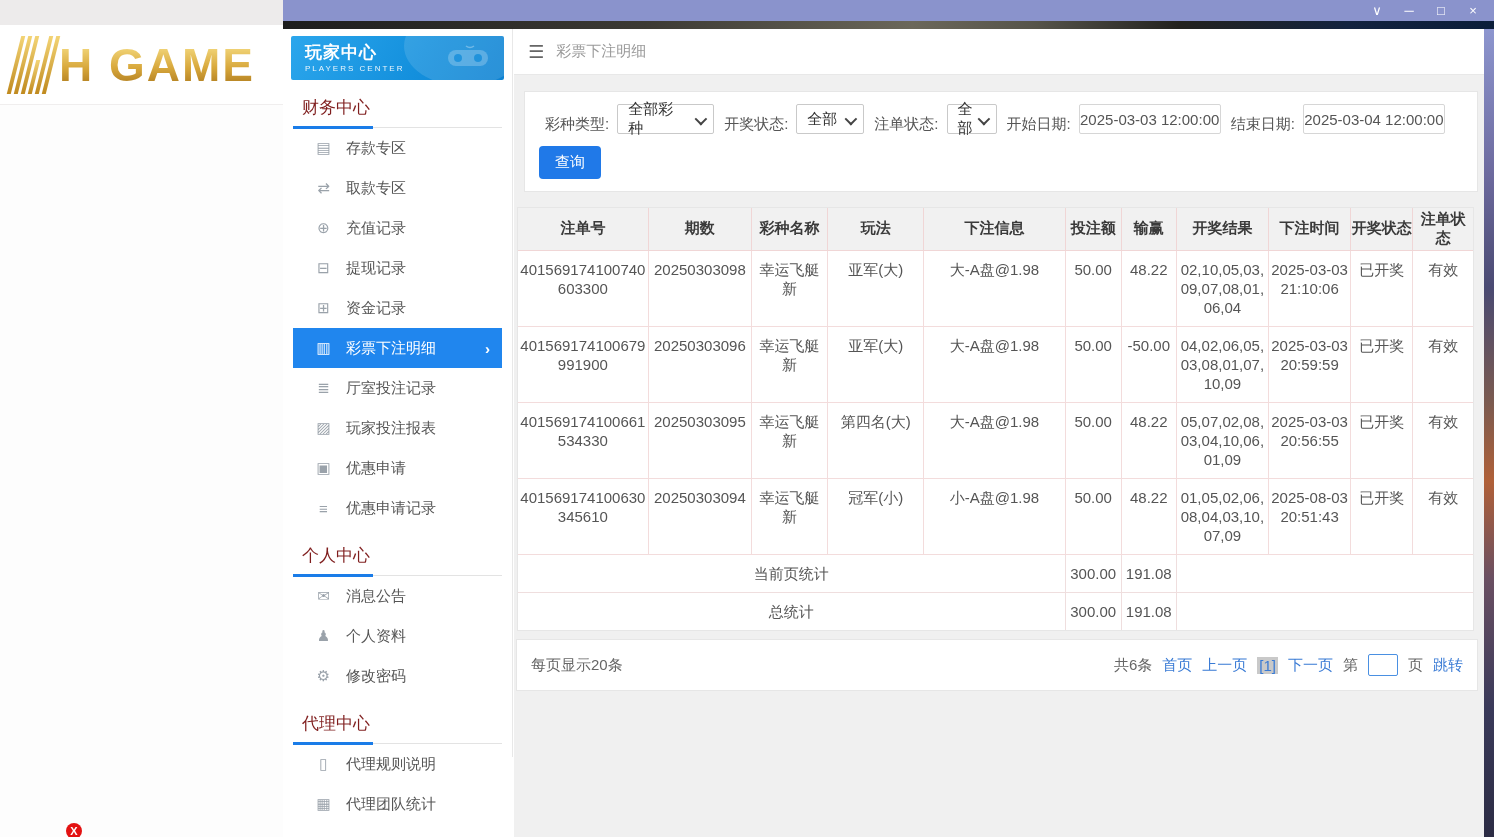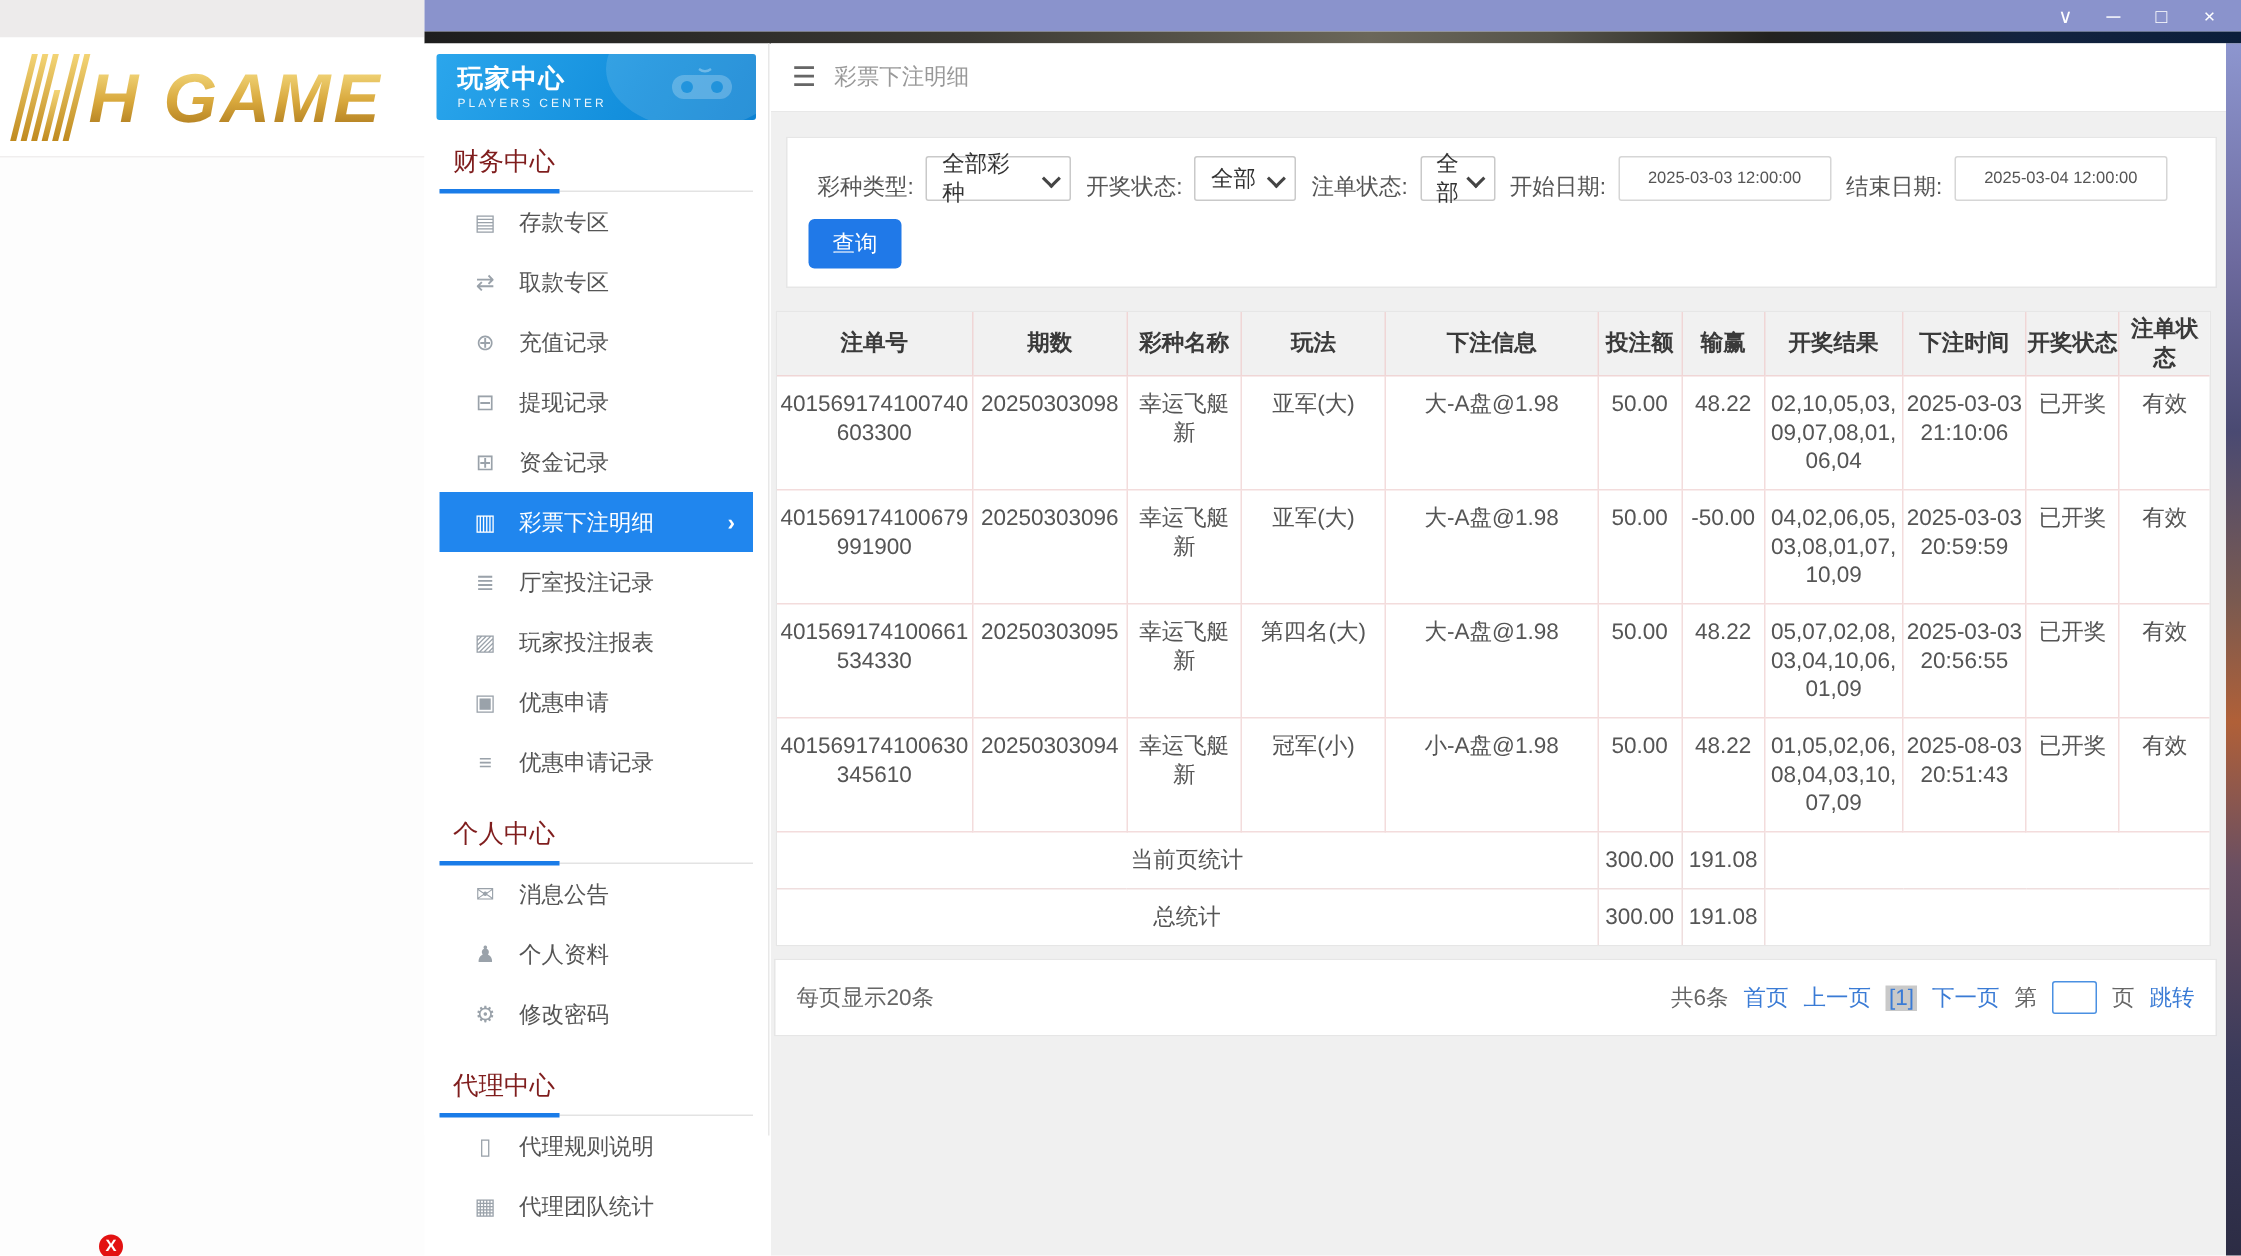--- a/index.html
+++ b/index.html
@@ -4,21 +4,21 @@
 <style>
   * { margin:0; padding:0; box-sizing:border-box; }
   html,body { width:1494px; height:837px; overflow:hidden; font-family:"Liberation Sans","DejaVu Sans",sans-serif; background:#fff; }
 
   
   .desktop-left { position:absolute; left:0; top:0; width:283px; height:837px; background:#fdfdfd; }
   .desktop-left .topstrip { position:absolute; left:0; top:0; width:100%; height:25px; background:#edebeb; }
   .logo-band { position:absolute; left:0; top:25px; width:283px; height:80px; background:#fff; display:flex; align-items:center; padding-left:14px; border-bottom:1px solid #f0eeee; }
   .logo-mark { display:flex; align-items:flex-end; gap:3px; transform:skewX(-14deg); margin-right:6px; }
   .logo-mark i { display:block; width:4px; background:linear-gradient(180deg,#f3d475,#c08a1e); }
-  .logo-text { font-size:46px; font-weight:bold; font-style:italic; letter-spacing:2px;
+  .logo-text { font-size:46px; font-weight:bold; letter-spacing:2px;
                background:linear-gradient(180deg,#f6dd84 10%,#d8a83c 55%,#a8741a 95%);
                -webkit-background-clip:text; background-clip:text; color:transparent; }
   .error-dot { position:absolute; left:66px; top:823px; width:16px; height:16px; border-radius:50%;
                background:#e31212; color:#fff; font-size:11px; font-weight:bold; text-align:center; line-height:16px; }
 
   
   .titlebar { position:absolute; left:283px; top:0; width:1211px; height:21px; background:#8a93cc; display:flex; justify-content:flex-end; align-items:center; gap:14px; padding-right:12px; }
   .wbtn { color:#fff; font-size:13px; line-height:18px; width:18px; text-align:center; cursor:default; }
   .darkstrip { position:absolute; left:283px; top:21px; width:1211px; height:8px;
                background:linear-gradient(90deg,#1d1d1d 0%,#3c3a34 30%,#6b675a 52%,#56544a 62%,#23221e 74%,#13233f 88%,#0b1e3a 100%); }
@@ -51,21 +51,21 @@
   .page-title { color:#999; font-size:15px; }
 
   .filter-panel { margin:16px 6px 0 10px; background:#fff; border:1px solid #e6e6e6; padding:12px 12px 12px 14px; }
   .filter-row { display:flex; align-items:flex-end; flex-wrap:wrap; gap:4px; font-size:15px; color:#555; }
   .flabel { margin-left:6px; }
   .fselect { position:relative; border:1px solid #c9c9c9; border-radius:2px; height:30px; display:flex; align-items:center;
              padding:0 26px 0 10px; margin-left:4px; color:#333; background:#fff; cursor:pointer; }
   .fselect:after { content:""; position:absolute; right:9px; top:11px; width:7px; height:7px;
                    border-right:2px solid #444; border-bottom:2px solid #444; transform:rotate(45deg) translateY(-2px); }
   .sel-lottery { width:97px; } .sel-draw { width:68px; } .sel-order { width:50px; }
-  .fdate { height:30px; width:142px; border:1px solid #d6d6d6; border-radius:2px; margin-left:4px; font-size:11px; color:#555;
+  .fdate { height:30px; width:142px; border:1px solid #d6d6d6; border-radius:2px; margin-left:4px; font-size:15px; color:#555;
            text-align:center; font-family:"Liberation Sans","DejaVu Sans",sans-serif; }
   .search-btn { display:inline-block; margin-top:12px; background:#2079e8; color:#fff; border:none; border-radius:4px;
                 font-size:15px; padding:7px 16px; cursor:pointer; font-family:inherit; }
 
   .table-wrap { margin:15px 6px 0 3px; background:#fff; border:1px solid #e6e6e6; width:957px; }
   table { border-collapse:collapse; table-layout:fixed; width:955px; font-size:15px; color:#555; }
   th { background:#f1f1f1; color:#3a3a3a; font-weight:bold; height:42px; padding:0; border:1px solid #f0d6d6; border-top:none; }
   th:first-child { border-left:none; } th:last-child { border-right:none; }
   td { border:1px solid #f3dcdc; text-align:center; vertical-align:top; padding:9px 2px 0 2px; height:76px; word-break:break-all; line-height:19px; }
   td:first-child { border-left:none; } td:last-child { border-right:none; }

